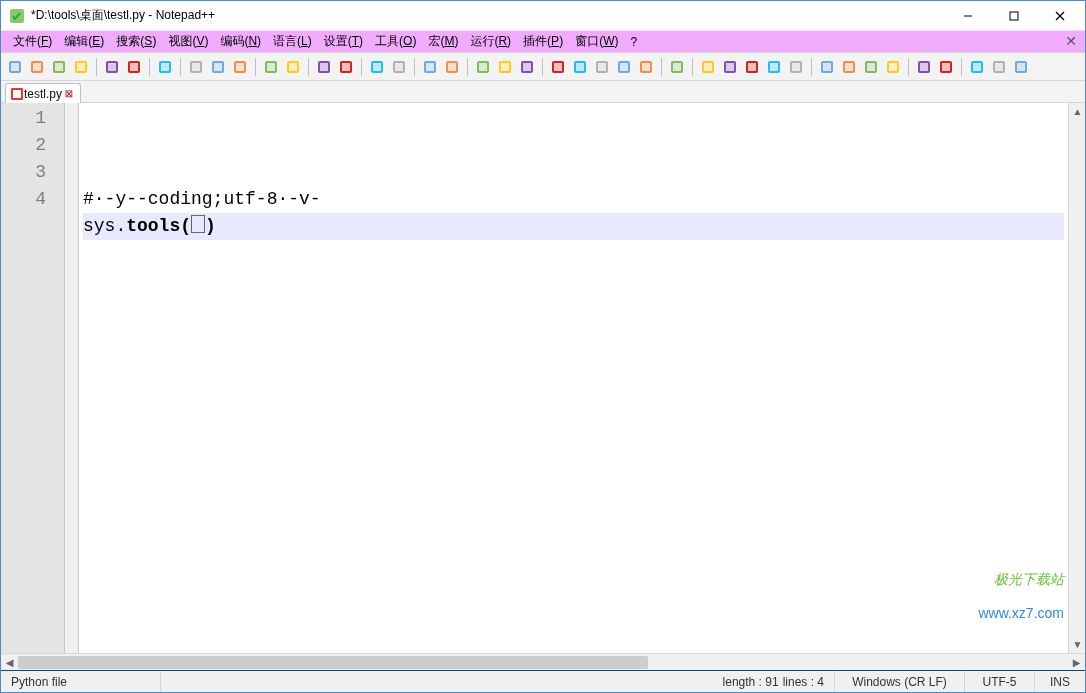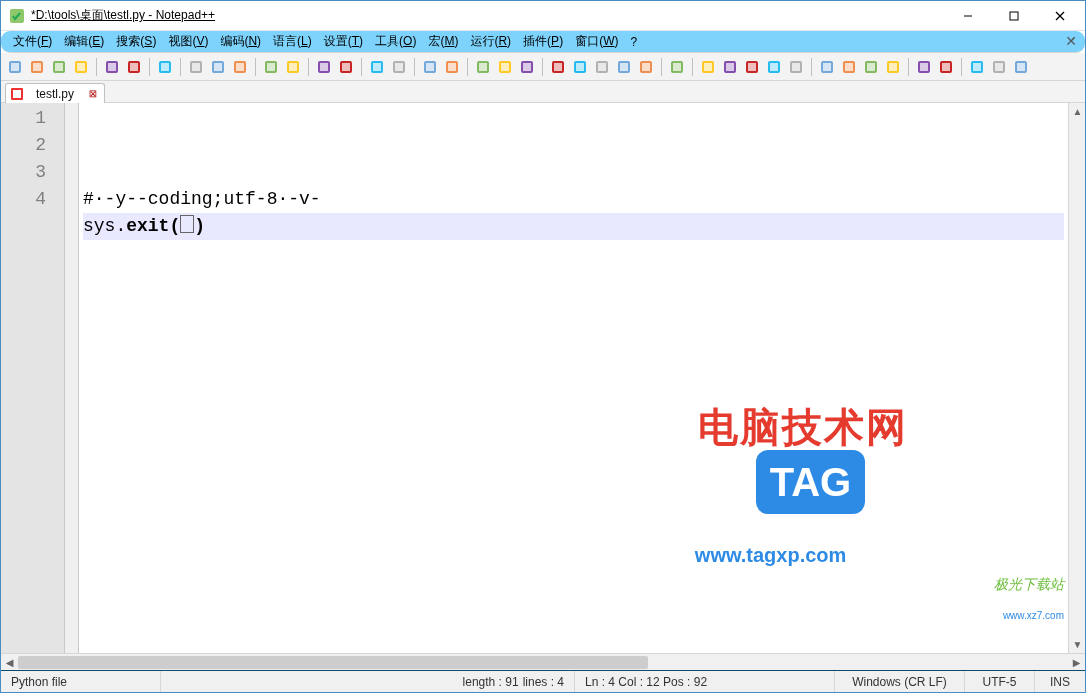--- a/index.html
+++ b/index.html
@@ -16,21 +16,20 @@
 }
 
 
 .titlebar {
   height: 30px;
   background: #fff;
   display: flex;
   align-items: center;
   padding: 0 2px 0 8px;
   border-bottom: 1px solid #e5e5e5;
-  text-decoration: underline;
 }
 .titlebar .app-icon {
   width: 16px; height: 16px;
   margin-right: 6px;
   display: inline-flex; align-items: center; justify-content: center;
 }
 .titlebar .app-icon svg { width: 16px; height: 16px; }
 .titlebar .title { flex: 0 0 auto; color: #000; }
 .titlebar .spacer { flex: 1; }
 .titlebar .win-btn {
@@ -38,24 +37,23 @@
   display: inline-flex; align-items: center; justify-content: center;
   color: #111;
 }
 
 
 .menubar {
   height: 22px;
   display: flex;
   align-items: center;
   padding: 0 6px;
-  background: #7dd3fc;
+  background: #f0abfc;
   border-bottom: 1px solid #d6d6d6;
   position: relative;
-  border-radius: 9px;
 }
 .menubar .menu-item {
   padding: 2px 6px;
   color: #000;
   cursor: default;
 }
 .menubar .menu-item u { text-decoration: underline; }
 .menubar .menu-close {
   position: absolute; right: 8px; top: 2px;
   font-size: 14px; color: #555;
@@ -95,21 +93,21 @@
 .tab {
   height: 20px;
   display: inline-flex;
   align-items: center;
   padding: 0 6px 0 4px;
   background: #fff;
   border: 1px solid #c0c0c0;
   border-bottom: none;
   border-top-left-radius: 3px;
   border-top-right-radius: 3px;
-  gap: 12px;
+  gap: 0;
   position: relative;
   top: 1px;
 }
 .tab .tab-icon {
   width: 14px; height: 14px;
   display: inline-flex; align-items: center; justify-content: center;
 }
 .tab .tab-label { color: #111; }
 .tab .tab-close {
   width: 10px; height: 10px;
@@ -237,21 +235,21 @@
   margin-left: 15px;
   vertical-align: 8px;
 }
 .wm2 {
   position: absolute;
   right: 4px; bottom: 0;
   font: italic 14px Arial;
   color: #6fbf3f;
   pointer-events: none;
 }
-.wm2 .site { color: #2e8be5; font-style: normal; font-size: 10px; display:block; text-align:right;}
+.wm2 .site { color: #2e8be5; font-style: normal; font-size: 14px; display:block; text-align:right;}
 </style>
 </head>
 <body>
 
 <div class="titlebar">
   <span class="app-icon">
     <svg viewBox="0 0 16 16">
         <rect x="1" y="1" width="14" height="14" rx="2" fill="#8fc76b"></rect>
         <path d="M4 8l2 3 5-6" stroke="#2a5" stroke-width="2" fill="none"></path>
       </svg>
@@ -572,25 +570,21 @@
 <div class="editor-wrap">
   <div class="gutter" id="gutter">
       <div class="ln">1</div>
       <div class="ln">2</div>
       <div class="ln">3</div>
       <div class="ln">4</div>
     </div>
   <div class="fold-margin"></div>
   <div class="code" id="code">
     
-    <div class="line">#·-y--coding;utf-8·-v-</div><div class="line current-line">sys.<span class="kw">exit</span><span class="par">(</span><span class="caret-box"></span><span class="par">)</span></div><div class="wm1">
-      <span class="big">电脑技术网</span>
-      <span class="tag">TAG</span>
-      <div class="url">www.tagxp.com</div>
-    </div>
+    <div class="line">#·-y--coding;utf-8·-v-</div><div class="line current-line">sys.<span class="kw">tools</span><span class="par">(</span><span class="caret-box"></span><span class="par">)</span></div>
     <div class="wm2">
       <span>极光下载站</span>
       <span class="site">www.xz7.com</span>
     </div>
   </div>
   <div class="vscroll">
     <div class="arrow">▲</div>
     <div class="track"></div>
     <div class="arrow">▼</div>
   </div>
@@ -602,19 +596,16 @@
     </div>
   <div class="arrow">▶</div>
 </div>
 
 <div class="statusbar">
   <div class="cell" style="width:160px">Python file</div>
   <div class="cell flex">
     <span>length : 91</span>
     <span>lines : 4</span>
   </div>
-  <div class="cell" style="width:260px;justify-content:flex-start;gap:18px">
-    <span>Ln : 4    Col : 12    Pos : 92</span>
-  </div>
   <div class="cell right" style="width:130px">Windows (CR LF)</div>
   <div class="cell right" style="width:70px">UTF-5</div>
   <div class="cell right" style="width:50px">INS</div>
 </div>
 
 </body></html>

